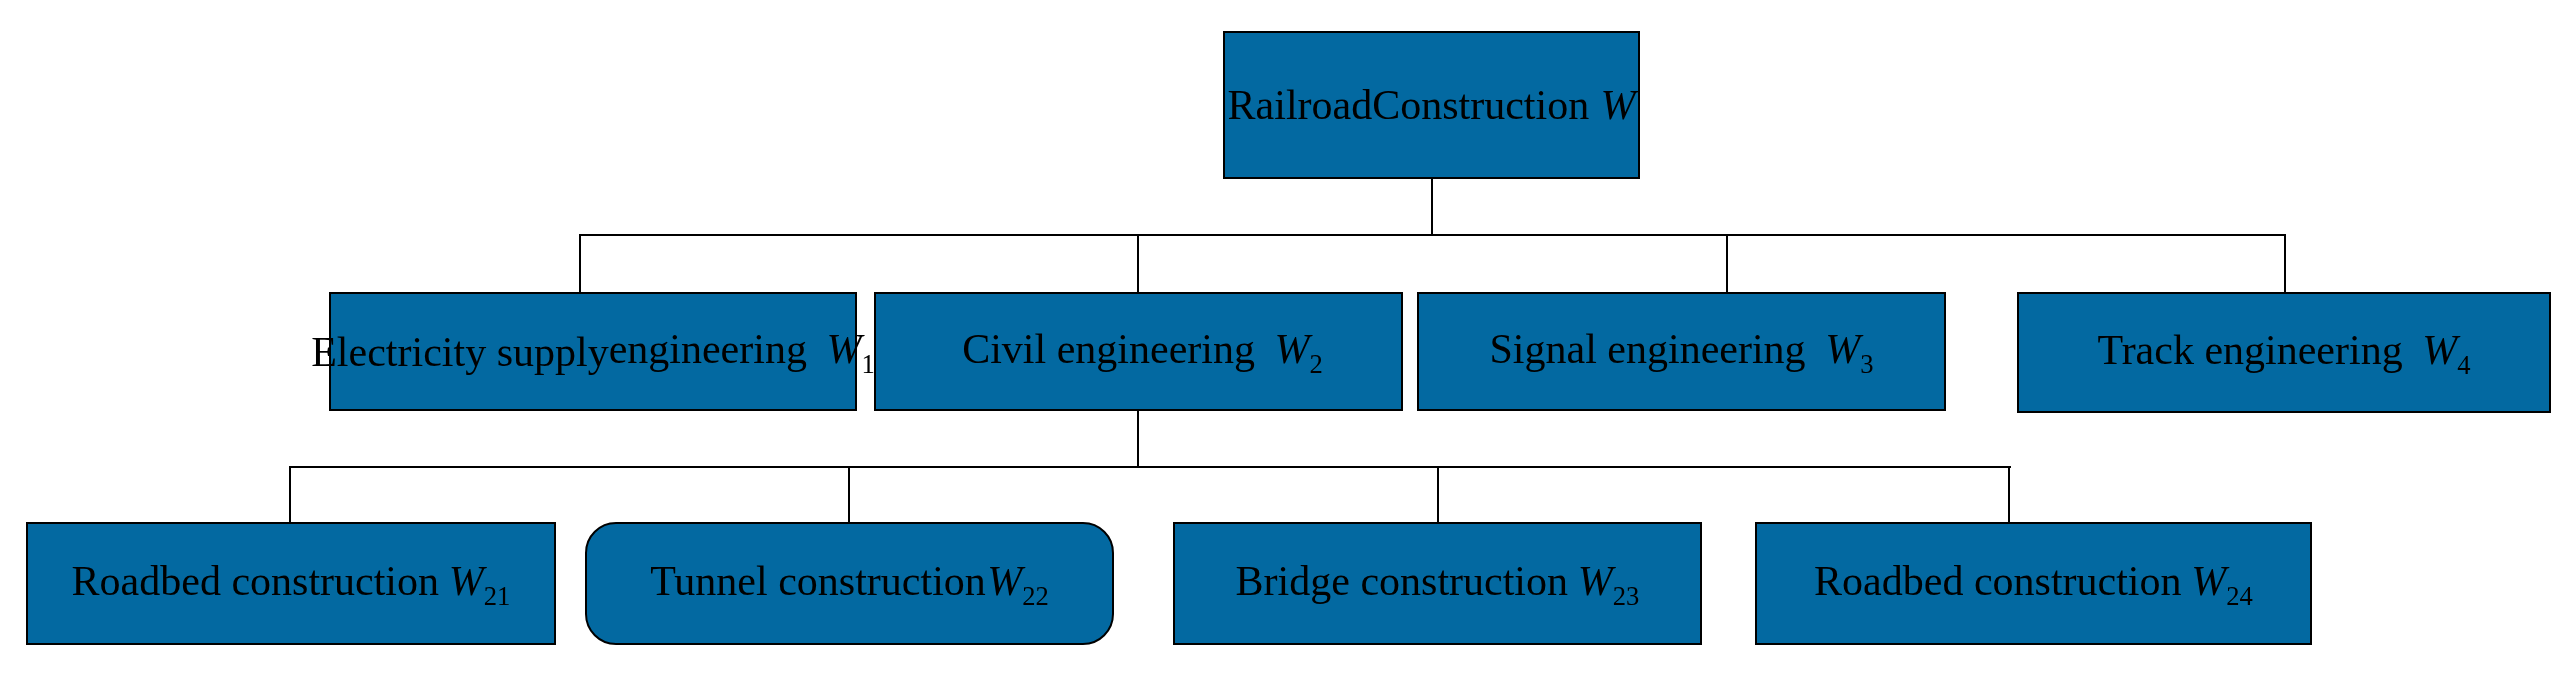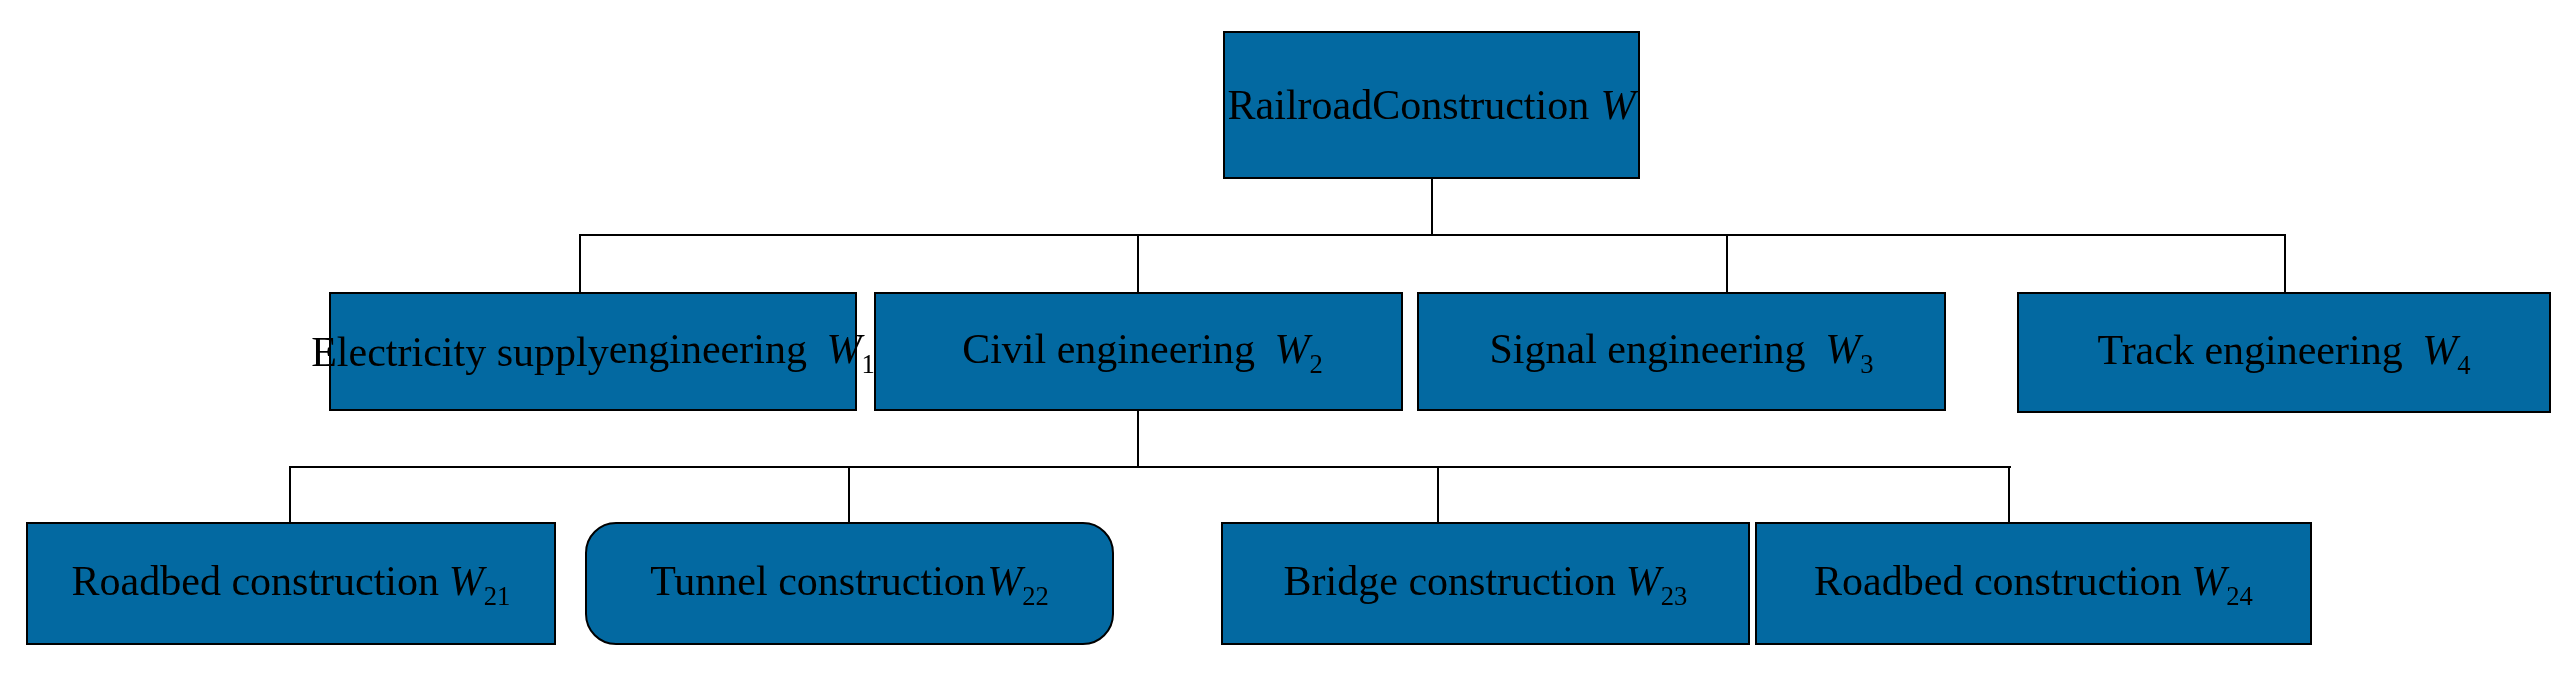--- a/index.html
+++ b/index.html
@@ -107,21 +107,21 @@
       <span>Roadbed construction</span><span class="sym gap-norm">W</span><span class="sub">21</span>
     </span>
   </div>
 
   <div class="node" style="left:585px; top:522px; width:529px; height:123px;border-radius:31px;">
     <span class="line">
       <span>Tunnel construction</span><span class="sym gap-none">W</span><span class="sub">22</span>
     </span>
   </div>
 
-  <div class="node" style="left:1173px; top:522px; width:529px; height:123px;margin-left:48px;">
+  <div class="node" style="left:1173px; top:522px; width:529px; height:123px;">
     <span class="line">
       <span>Bridge construction</span><span class="sym gap-norm">W</span><span class="sub">23</span>
     </span>
   </div>
 
   <div class="node" style="left:1730px; top:522px; width:557px; height:123px;margin-left:25px;">
     <span class="line">
       <span>Roadbed construction</span><span class="sym gap-norm">W</span><span class="sub">24</span>
     </span>
   </div>

